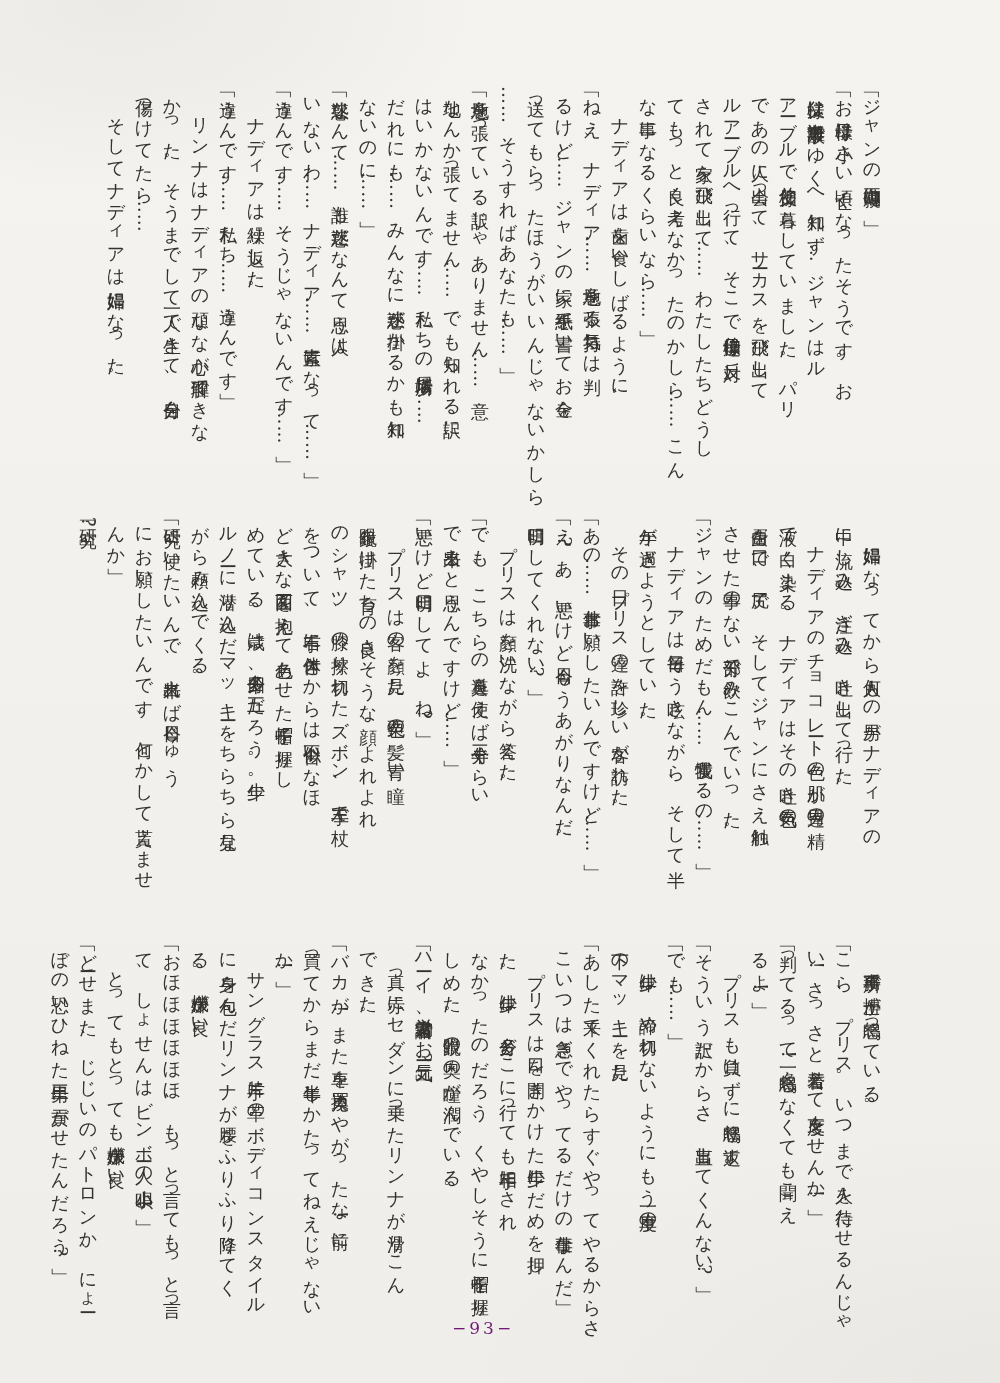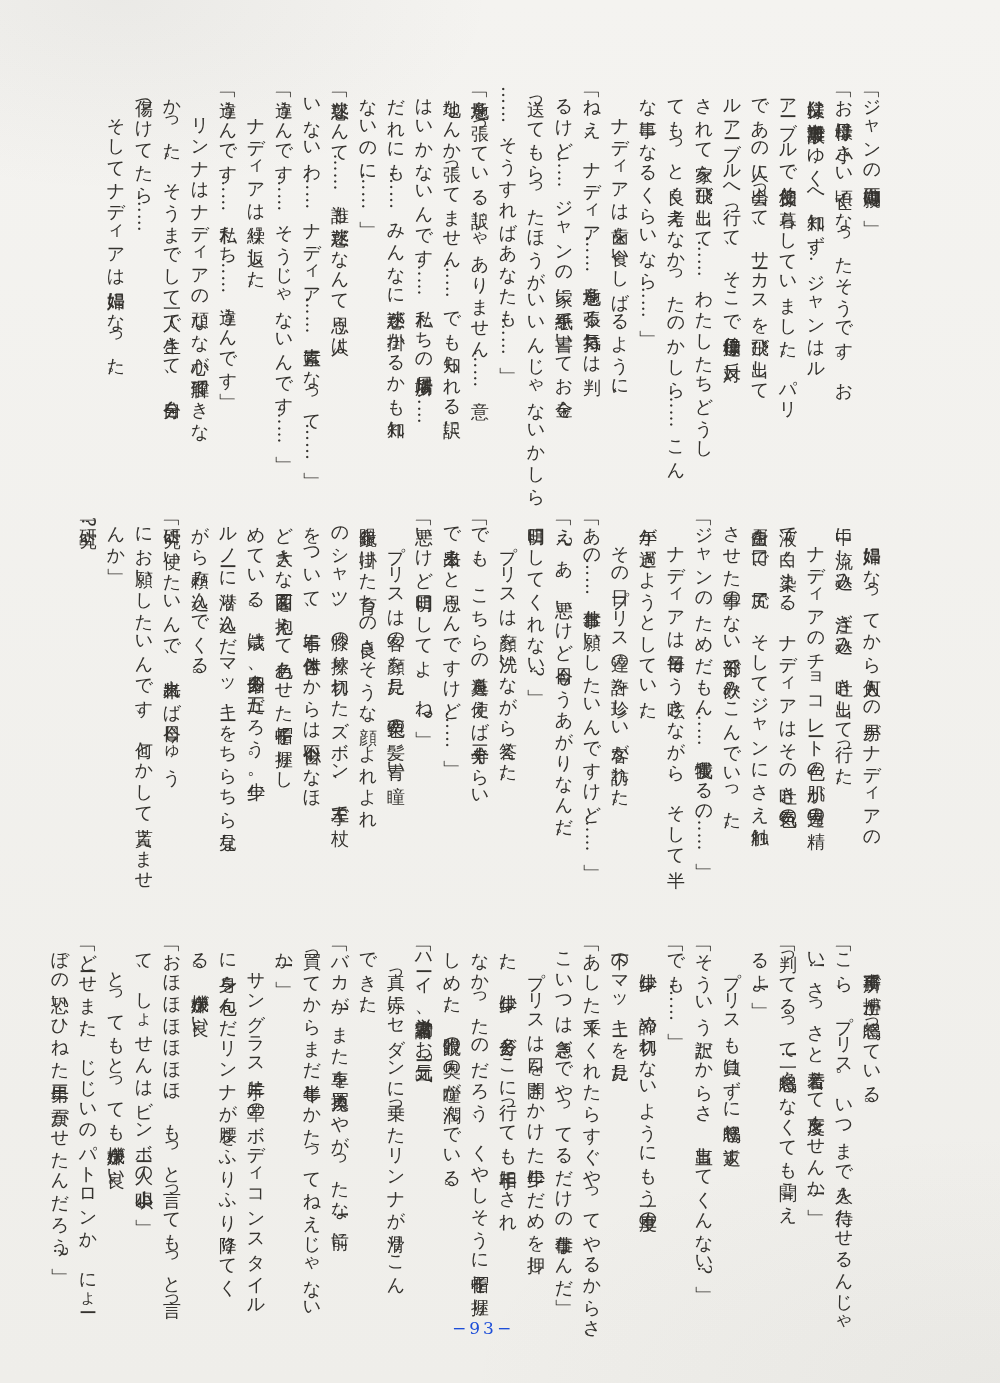--- a/index.html
+++ b/index.html
@@ -38,21 +38,21 @@
   .tcol {
     white-space: nowrap;
     height: 100%;
   }
   .page-number {
     position: absolute;
     top: 1318px;
     left: 452px;
     font-size: 17px;
     letter-spacing: 3px;
-    color: #1d4ed8;
+    color: #701a75;
   }
 </style>
 </head>
 <body>
 
 <div class="scan-page">
   <section class="band" id="band-top">
       <div class="tcol">「ジャンの御両親は?」</div>
       <div class="tcol">「お母様は小さい頃亡くなったそうです。お</div>
       <div class="tcol">父様は海難事故でゆくへ知れず…ジャンはル</div>

